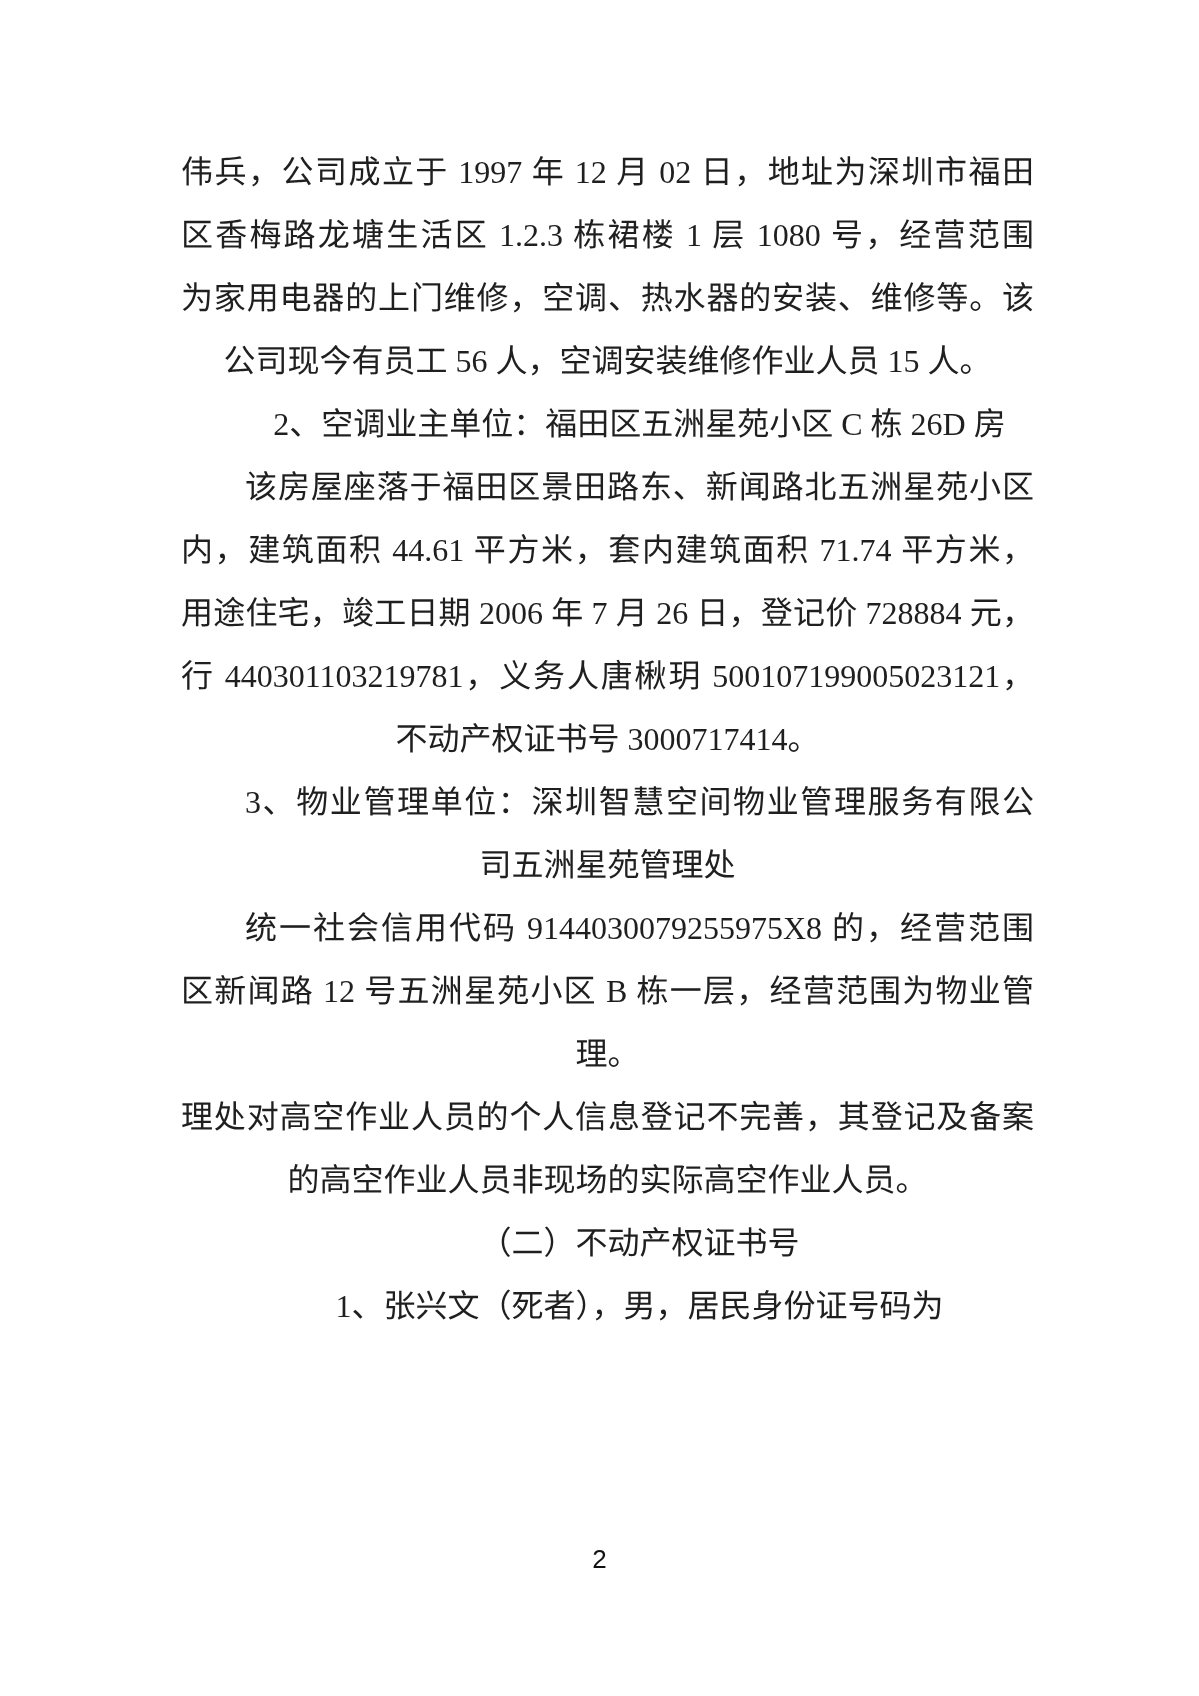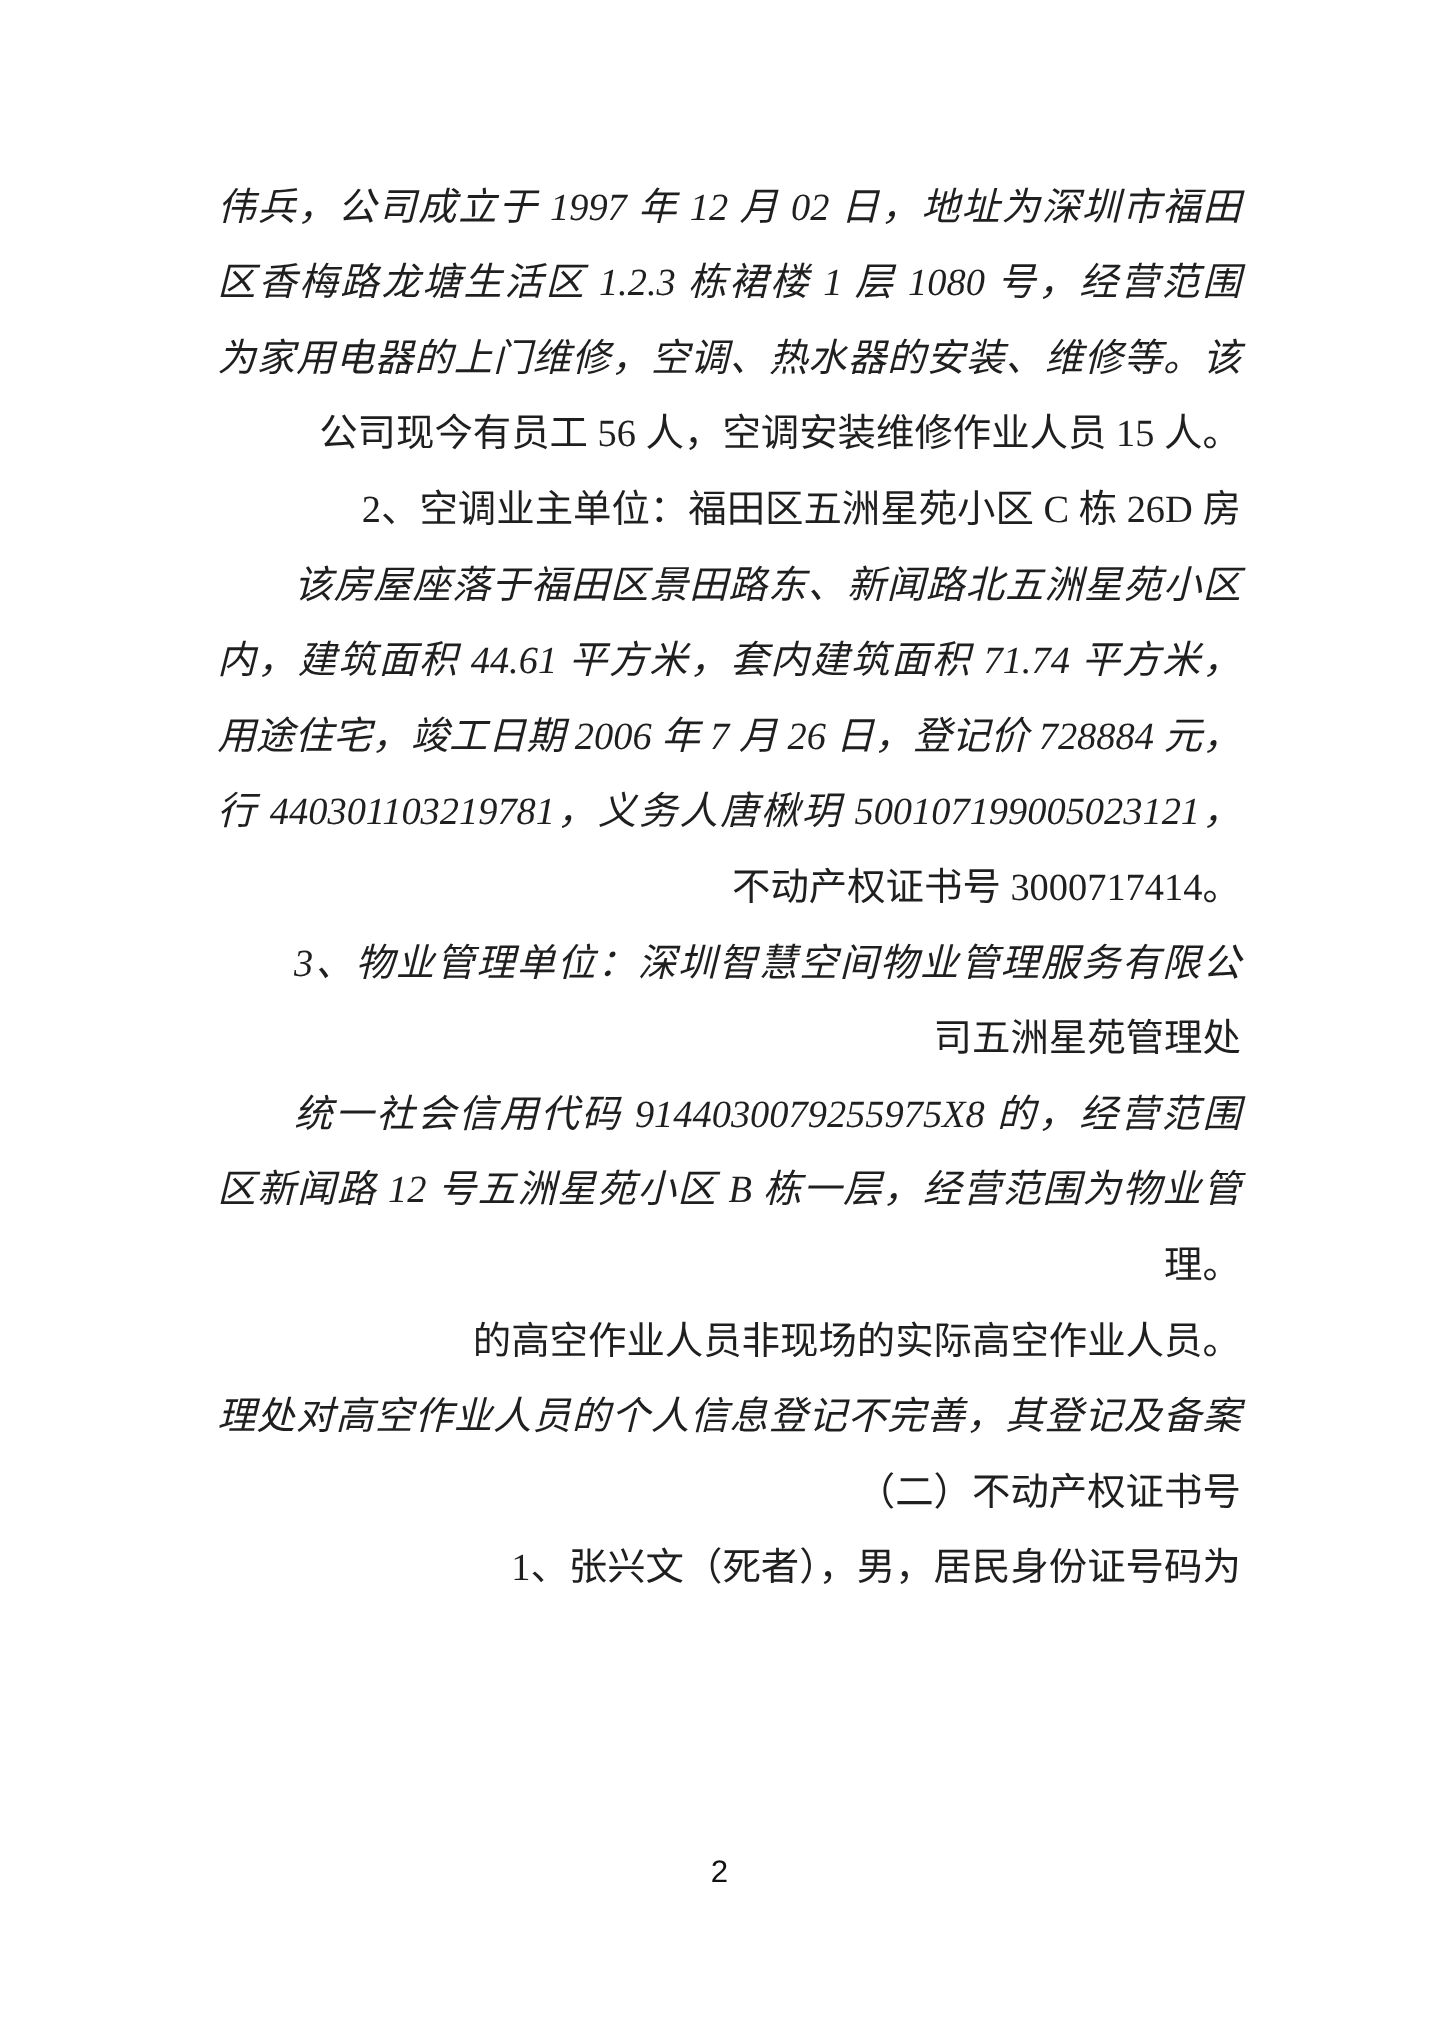--- a/index.html
+++ b/index.html
@@ -20,27 +20,26 @@
     position: absolute;
     left: 181px;
     top: 141px;
     width: 853px;
   }
   .line {
     height: 63px;
     line-height: 63px;
     font-size: 32px;
     letter-spacing: 0;
-    text-align: right;
+    text-align: center;
   }
   
   .line.j {
     text-align: justify;
     text-align-last: justify;
-    font-style: italic;
   }
   
   .line.i {
     padding-left: 64px;
   }
   .page-number {
     position: absolute;
     left: 0;
     right: 0;
     top: 1541px;
@@ -65,19 +64,19 @@
     <div class="line i j">该房屋座落于福田区景田路东、新闻路北五洲星苑小区</div>
     <div class="line j">内，建筑面积 44.61 平方米，套内建筑面积 71.74 平方米，</div>
     <div class="line j">用途住宅，竣工日期 2006 年 7 月 26 日，登记价 728884 元，</div>
     <div class="line j">行 440301103219781，义务人唐楸玥 500107199005023121，</div>
     <div class="line">不动产权证书号 3000717414。</div>
     <div class="line i j">3、物业管理单位：深圳智慧空间物业管理服务有限公</div>
     <div class="line">司五洲星苑管理处</div>
     <div class="line i j">统一社会信用代码 9144030079255975X8 的，经营范围</div>
     <div class="line j">区新闻路 12 号五洲星苑小区 B 栋一层，经营范围为物业管</div>
     <div class="line">理。</div>
+    <div class="line j">理处对高空作业人员的个人信息登记不完善，其登记及备案</div>
     <div class="line">的高空作业人员非现场的实际高空作业人员。</div>
-    <div class="line j">理处对高空作业人员的个人信息登记不完善，其登记及备案</div>
     <div class="line i">（二）不动产权证书号</div>
     <div class="line i">1、张兴文（死者），男，居民身份证号码为</div>
   </div>
   <div class="page-number">2</div>
 </div>
 
 </body></html>

